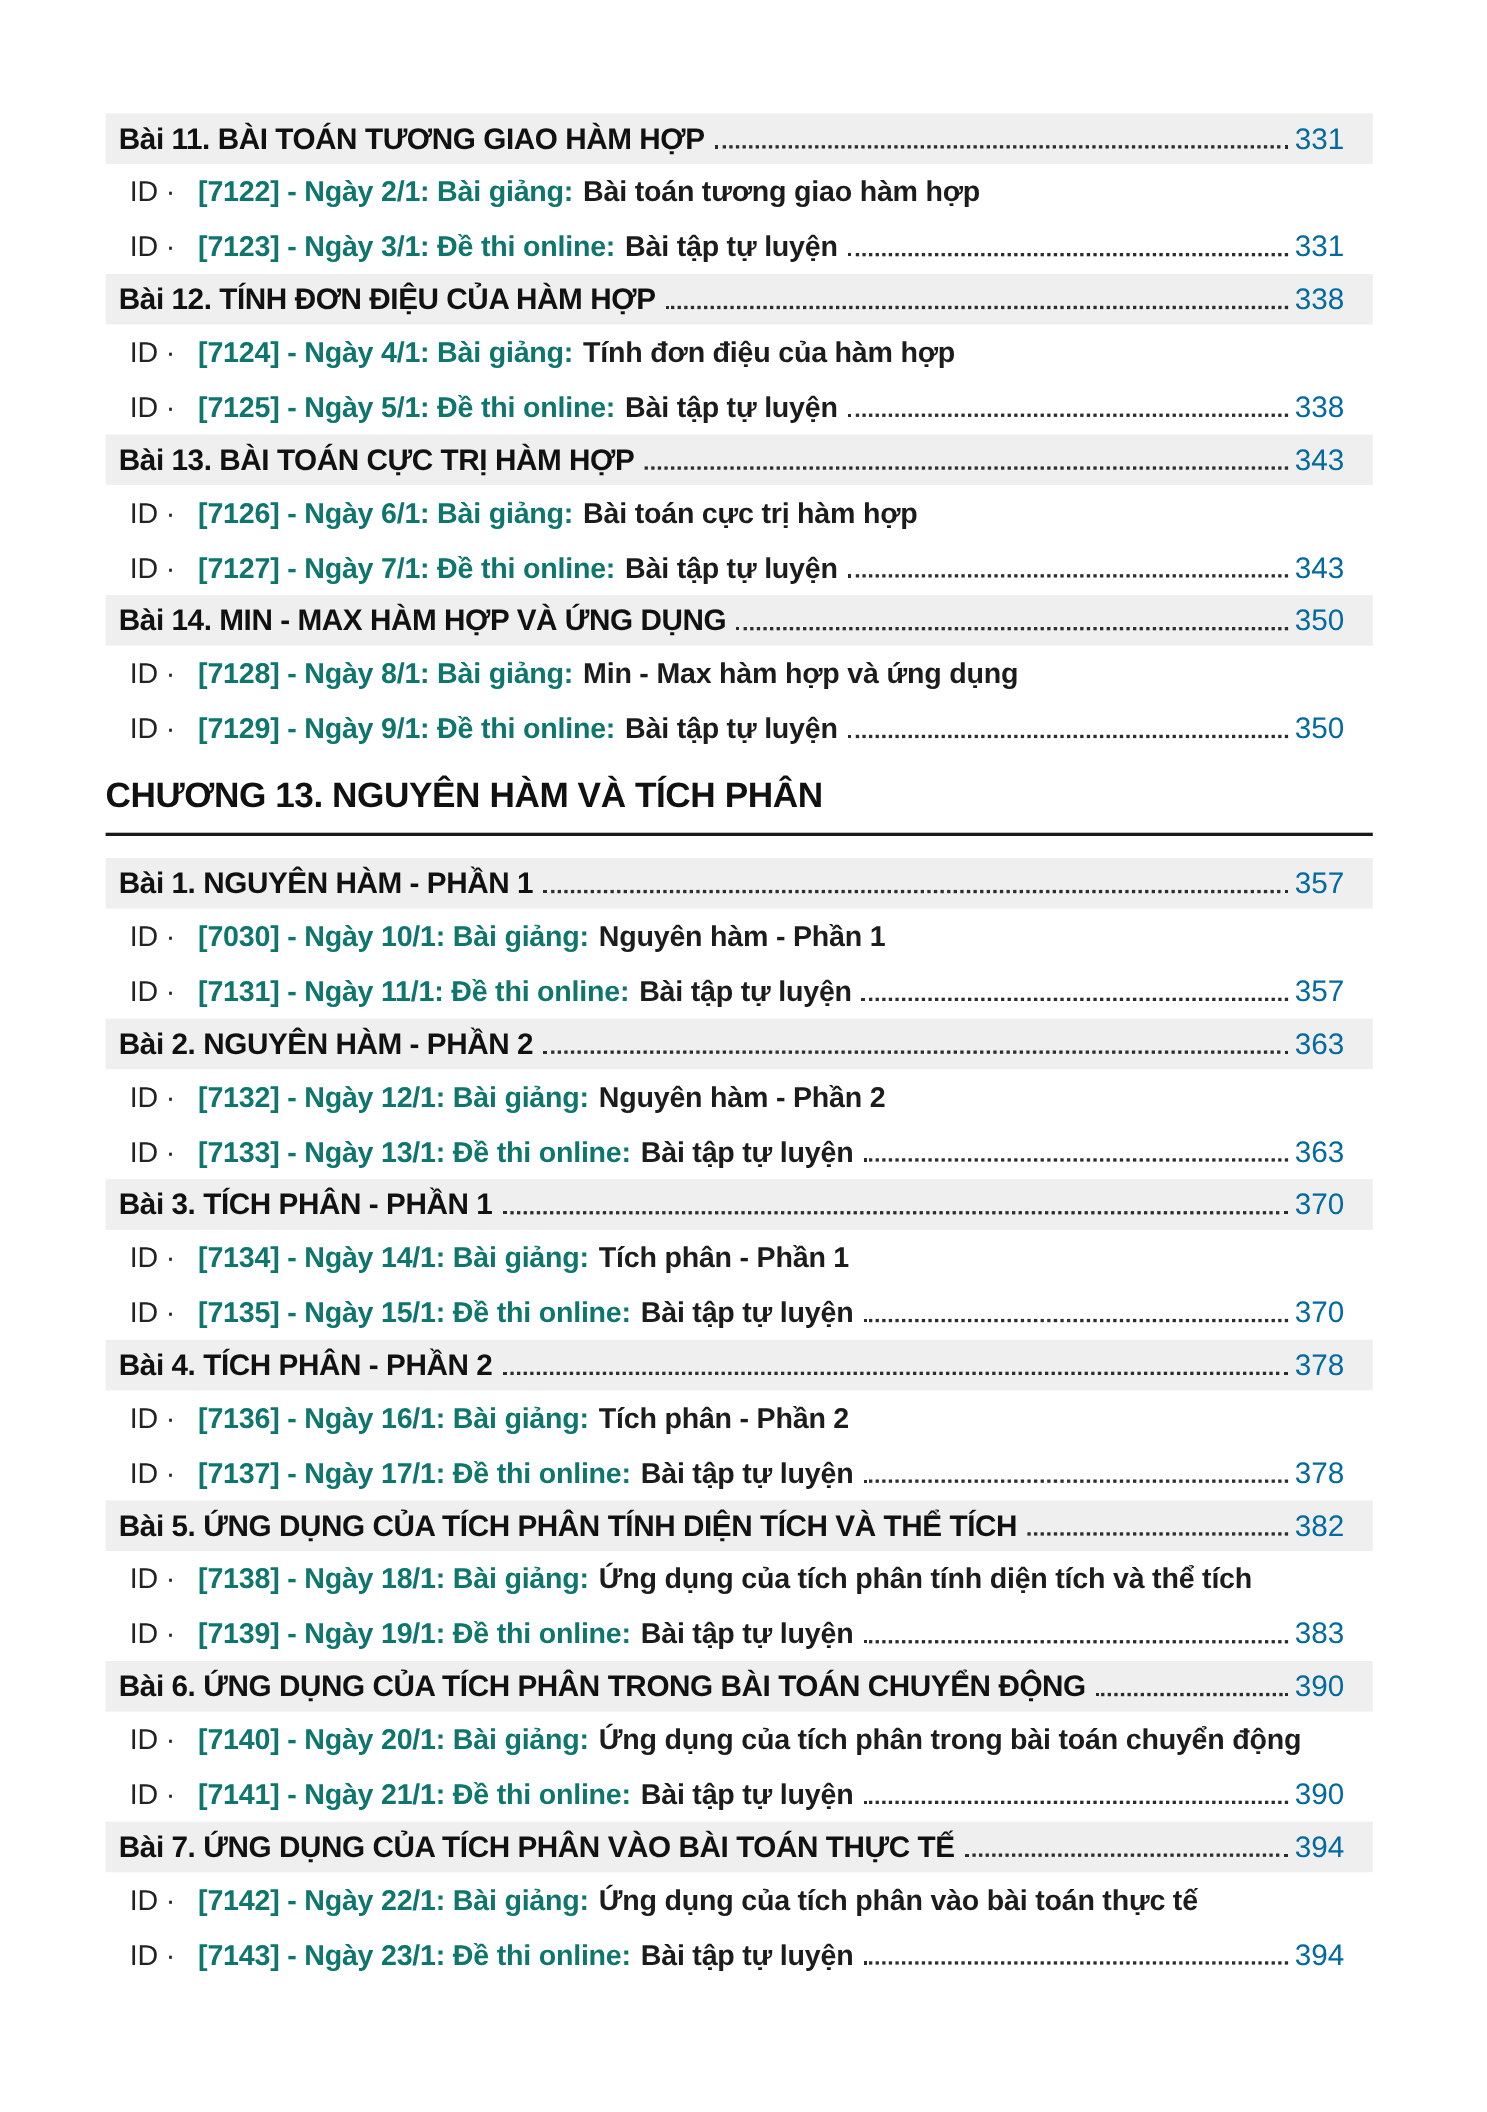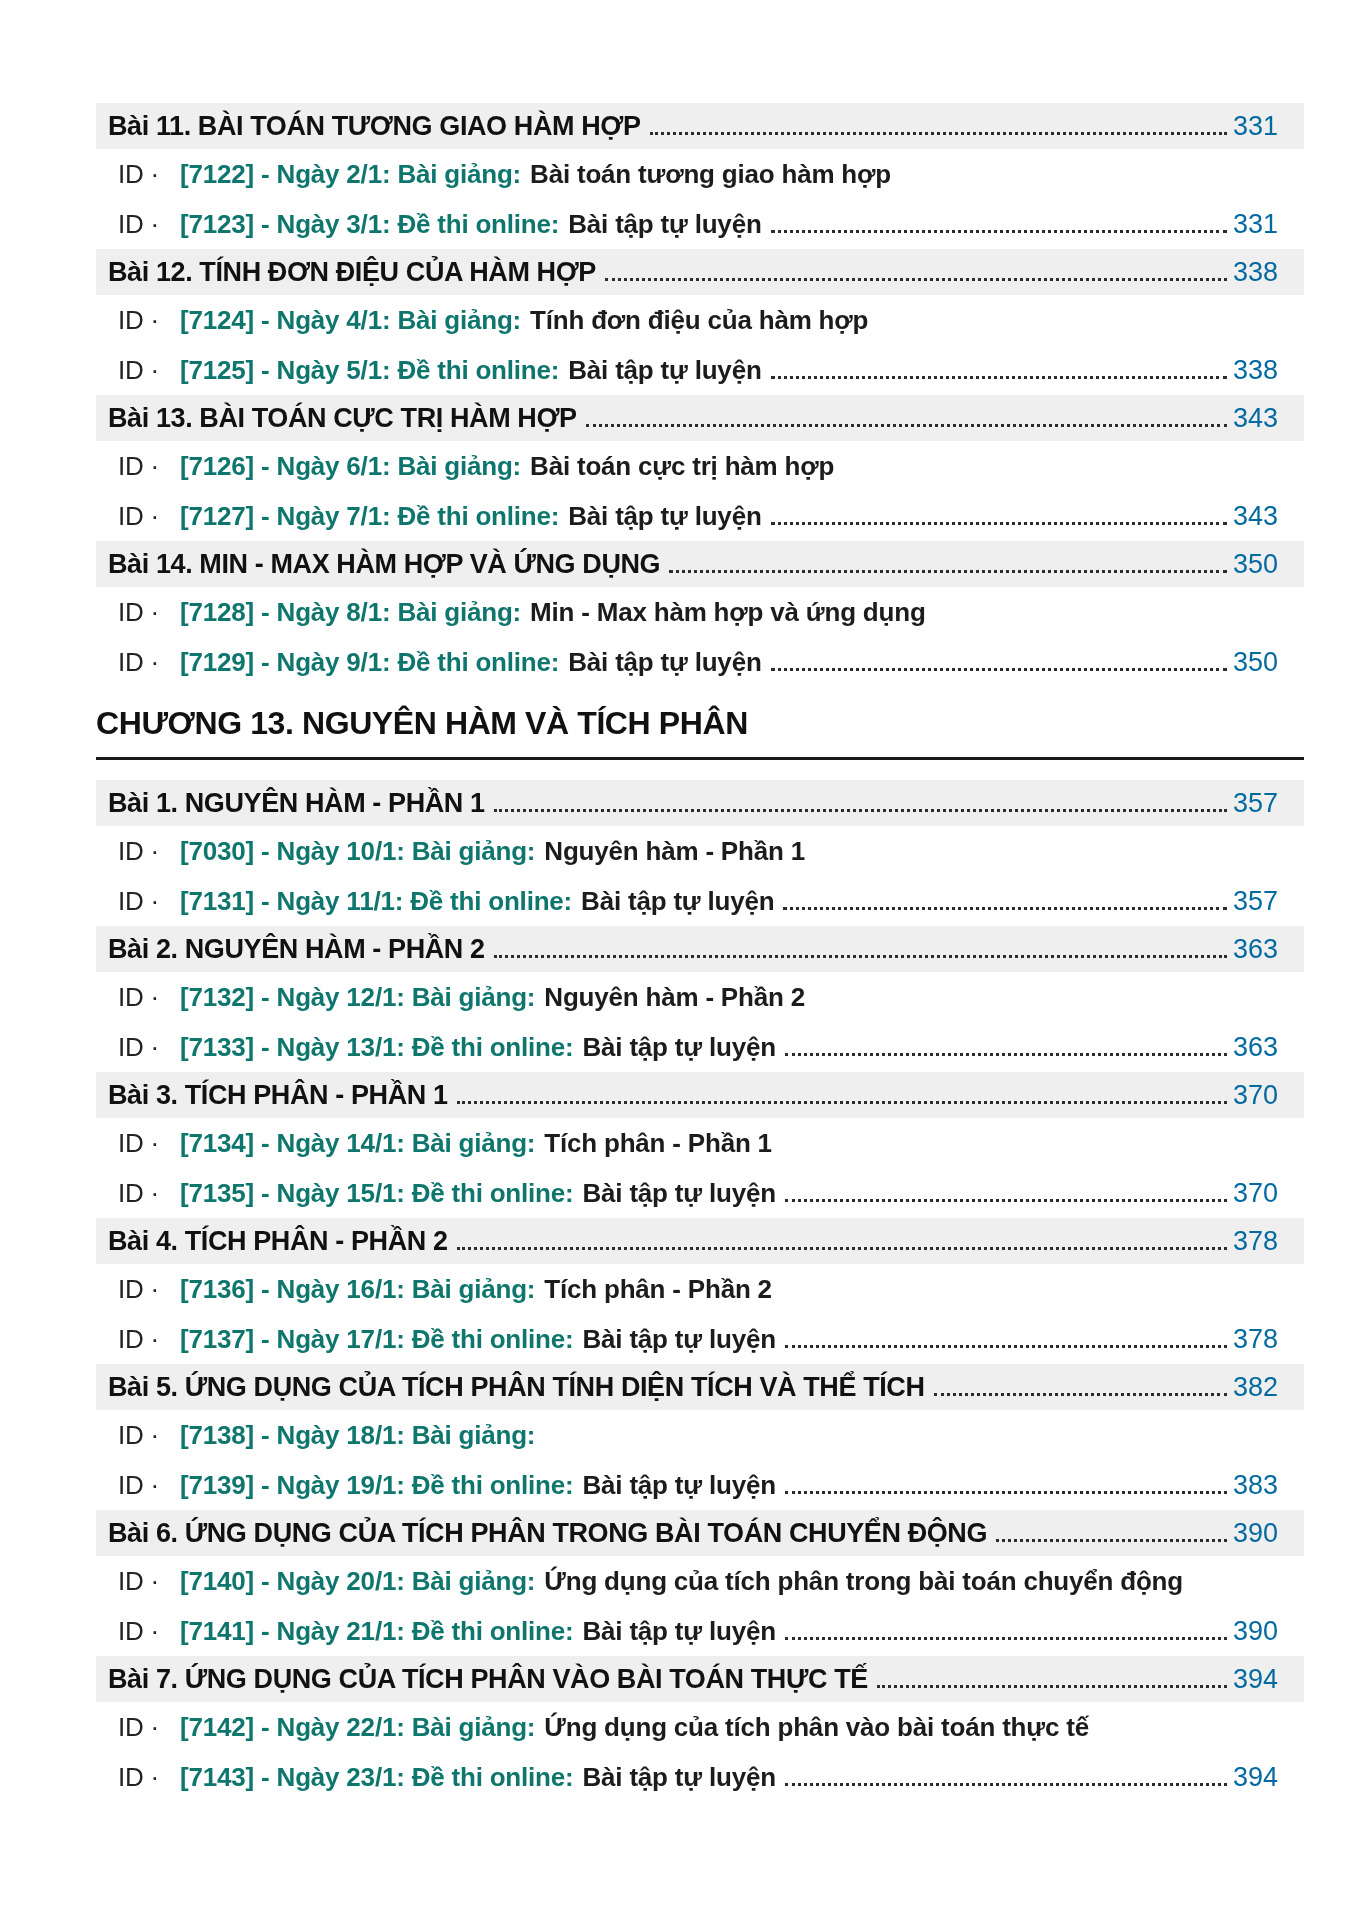--- a/index.html
+++ b/index.html
@@ -5,21 +5,21 @@
   * { margin: 0; padding: 0; box-sizing: border-box; }
   html, body { background: #ffffff; }
   body {
     width: 1352px; height: 1920px;
     font-family: "Liberation Sans", "DejaVu Sans", sans-serif;
     color: #1c1c1c;
     overflow: hidden;
   }
   .page {
     width: 1352px; height: 1920px;
-    padding: 103px 48px 0 96px;
+    padding: 103px 104px 0 96px;
   }
   .lesson { margin: 0; }
   .band {
     background: #efefef;
     display: flex;
     align-items: baseline;
     white-space: nowrap;
     padding: 7px 26px 7px 12px;
     line-height: 32px;
     font-weight: bold;
@@ -276,20 +276,21 @@
   <section class="lesson">
     <div class="band">
       <span class="band-title">Bài 5. ỨNG DỤNG CỦA TÍCH PHÂN TÍNH DIỆN TÍCH VÀ THỂ TÍCH</span>
       <span class="leader"></span>
       <span class="pagenum">382</span>
     </div>
     <div class="items">
   <div class="id-row no-pg">
     <span class="id-prefix">ID ·</span>
     <span class="id-bold">[7138] - Ngày 18/1: Bài giảng:</span>
+    <span class="id-text">Ứng dụng của tích phân tính diện tích và thể tích</span>
 
   </div>
 
   <div class="id-row">
     <span class="id-prefix">ID ·</span>
     <span class="id-bold">[7139] - Ngày 19/1: Đề thi online:</span>
     <span class="id-text">Bài tập tự luyện</span>
     <span class="leader"></span>
     <span class="pagenum">383</span>
   </div>

